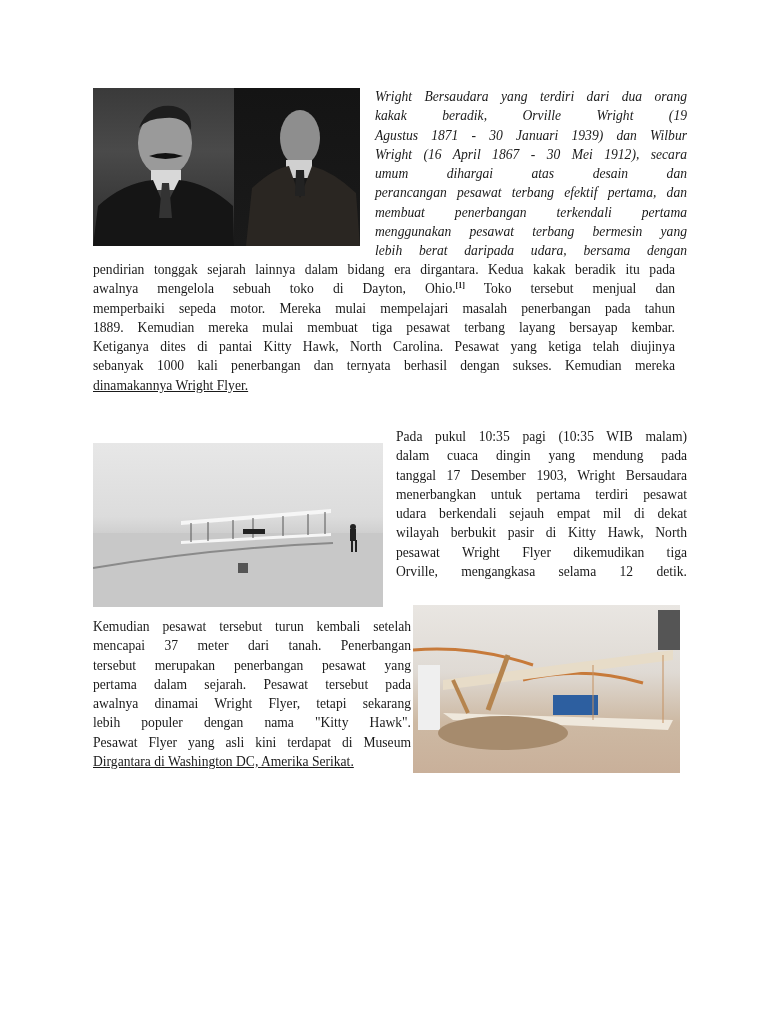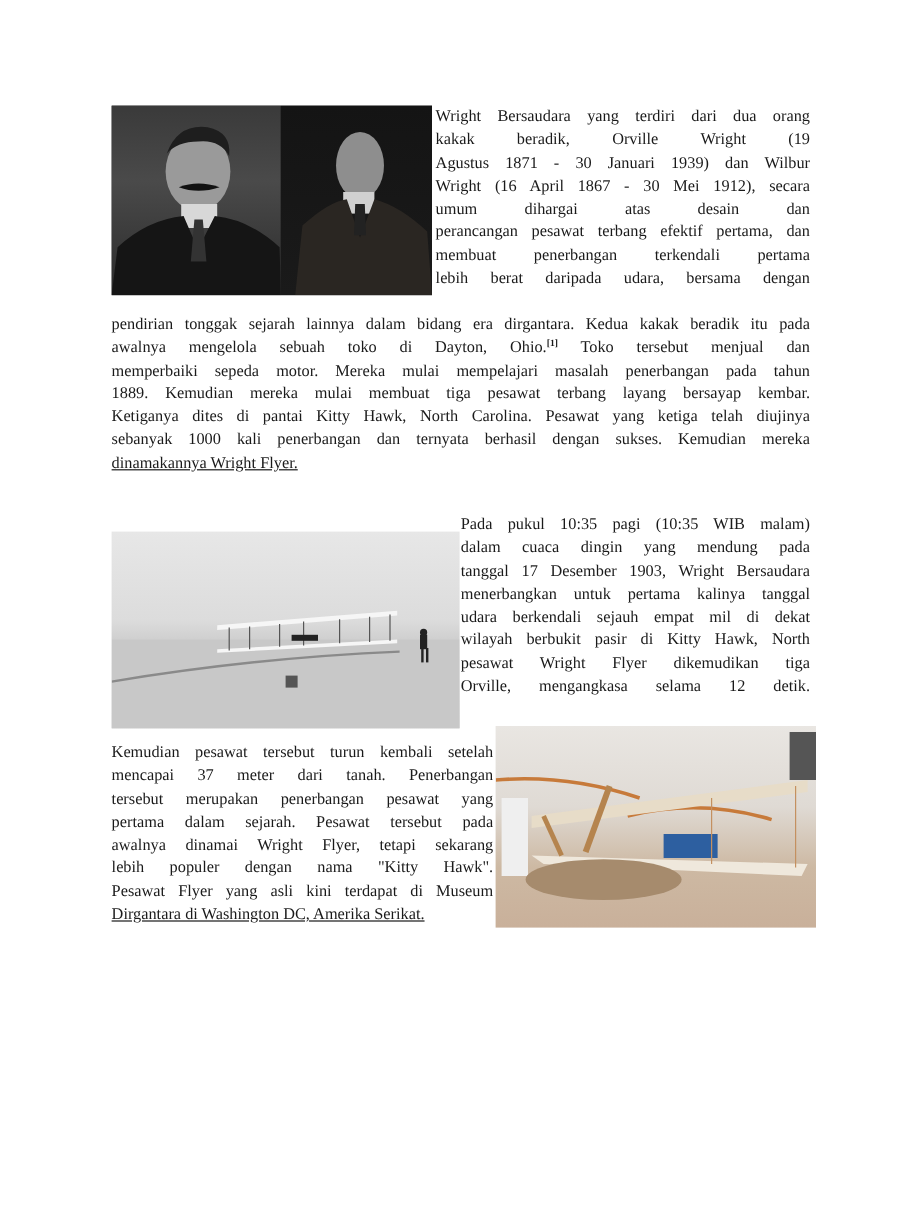--- a/index.html
+++ b/index.html
@@ -45,28 +45,29 @@
     <div class="right">
       <svg width="126" height="158" viewBox="0 0 126 158">
         <ellipse cx="66" cy="50" rx="20" ry="28" fill="#8e8e8e"></ellipse>
         <rect x="52" y="72" width="26" height="18" fill="#d0d0d0"></rect>
         <path d="M12 158 L18 100 Q40 80 55 78 L66 110 L78 78 Q100 84 122 105 L126 158Z" fill="#2a2622"></path>
         <path d="M62 82 L70 82 L71 108 L61 108Z" fill="#222"></path>
       </svg>
     </div>
   </div>
 
-  <div class="txt" style="left:363px; top:87px; width:312px;">
+  <div class="txt" style="left:375px; top:87px; width:312px;font-style:italic;">
     <span class="ln">Wright Bersaudara yang terdiri dari dua orang</span>
     <span class="ln">kakak beradik, Orville Wright (19</span>
     <span class="ln">Agustus 1871 - 30 Januari 1939) dan Wilbur</span>
     <span class="ln">Wright (16 April 1867 - 30 Mei 1912), secara</span>
     <span class="ln">umum dihargai atas desain dan</span>
     <span class="ln">perancangan pesawat terbang efektif pertama, dan</span>
     <span class="ln">membuat penerbangan terkendali pertama</span>
+    <span class="ln">menggunakan pesawat terbang bermesin yang</span>
     <span class="ln">lebih berat daripada udara, bersama dengan</span>
   </div>
 
   <div class="txt" style="left:93px; top:260px; width:582px;">
     <span class="ln">pendirian tonggak sejarah lainnya dalam bidang era dirgantara. Kedua kakak beradik itu pada</span>
     <span class="ln"><span>awalnya mengelola sebuah toko di Dayton, Ohio.</span><sup>[1]</sup> <span>Toko tersebut menjual dan</span></span>
     <span class="ln">memperbaiki sepeda motor. Mereka mulai mempelajari masalah penerbangan pada tahun</span>
     <span class="ln">1889. Kemudian mereka mulai membuat tiga pesawat terbang layang bersayap kembar.</span>
     <span class="ln">Ketiganya dites di pantai Kitty Hawk, North Carolina. Pesawat yang ketiga telah diujinya</span>
     <span class="ln">sebanyak 1000 kali penerbangan dan ternyata berhasil dengan sukses. Kemudian mereka</span>
@@ -90,25 +91,25 @@
       </g>
       <rect x="150" y="86" width="22" height="5" fill="#222"></rect>
       <rect x="257" y="86" width="6" height="12" fill="#222"></rect>
       <rect x="258" y="97" width="2" height="12" fill="#222"></rect>
         <rect x="262" y="97" width="2" height="12" fill="#222"></rect>
       <circle cx="260" cy="84" r="3" fill="#222"></circle>
       <rect x="145" y="120" width="10" height="10" fill="#555"></rect>
     </svg>
   </div>
 
-  <div class="txt" style="left:384px; top:427px; width:291px;">
+  <div class="txt" style="left:384px; top:427px; width:291px;padding-left:12px;">
     <span class="ln">Pada pukul 10:35 pagi (10:35 WIB malam)</span>
     <span class="ln">dalam cuaca dingin yang mendung pada</span>
     <span class="ln">tanggal 17 Desember 1903, Wright Bersaudara</span>
-    <span class="ln">menerbangkan untuk pertama kalinya tanggal</span>
+    <span class="ln">menerbangkan untuk pertama terdiri pesawat</span>
     <span class="ln">udara berkendali sejauh empat mil di dekat</span>
     <span class="ln">wilayah berbukit pasir di Kitty Hawk, North</span>
     <span class="ln">pesawat Wright Flyer dikemudikan tiga</span>
     <span class="ln">Orville, mengangkasa selama 12 detik.</span>
   </div>
 
   <div class="photo" id="photo-museum">
     <svg width="267" height="168" viewBox="0 0 267 168">
       <path d="M0 45 Q60 40 120 60" stroke="#c77a3a" stroke-width="3" fill="none"></path>
       <path d="M110 75 Q170 60 230 78" stroke="#c77a3a" stroke-width="3" fill="none"></path>

